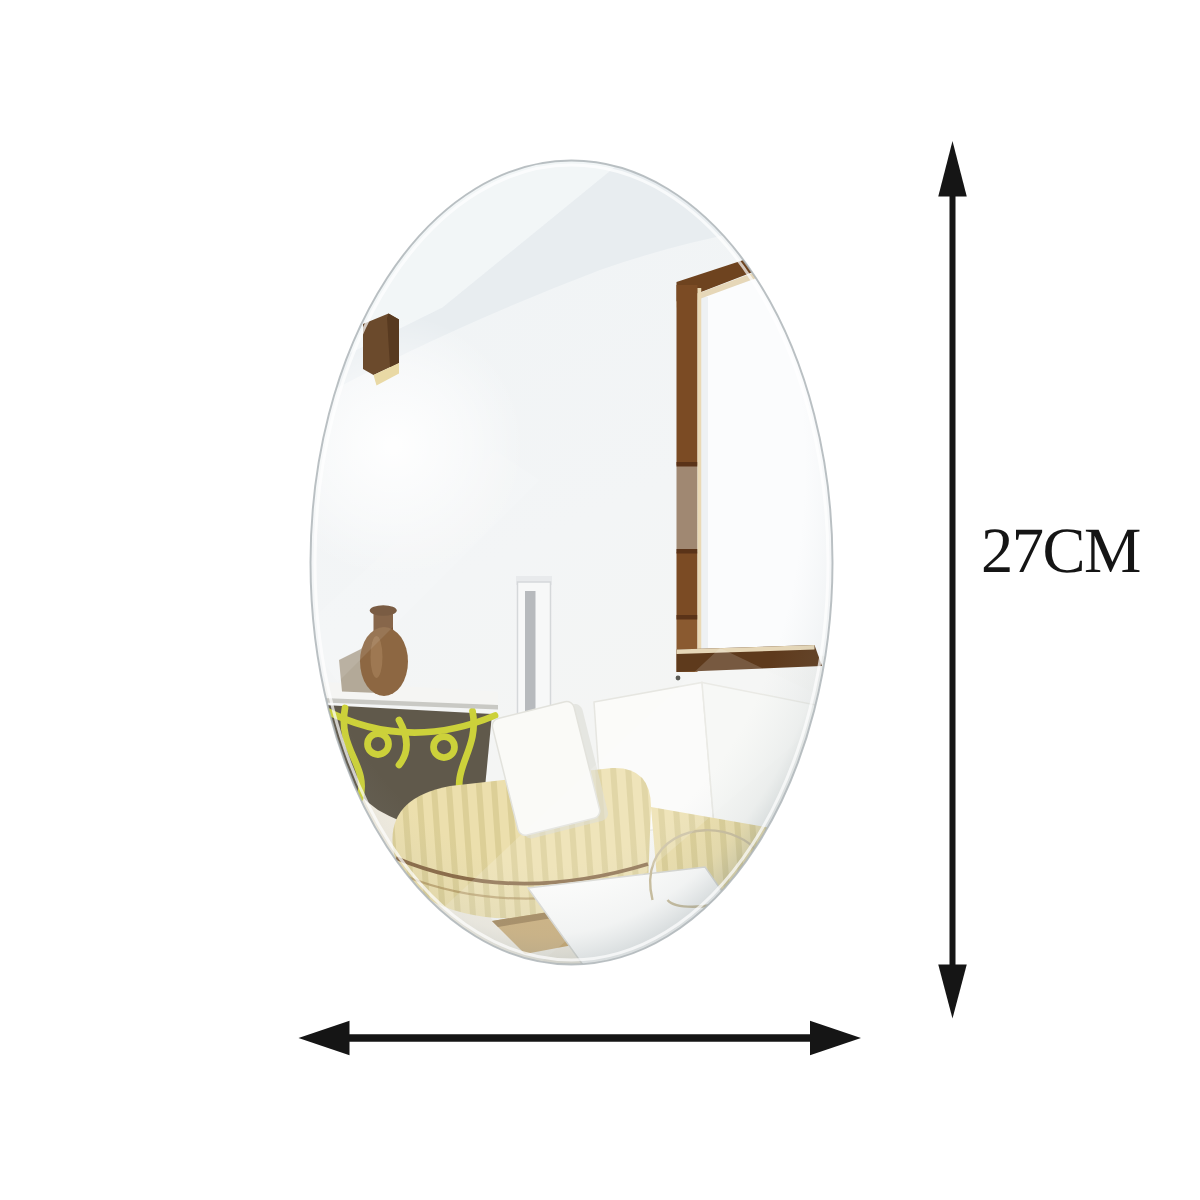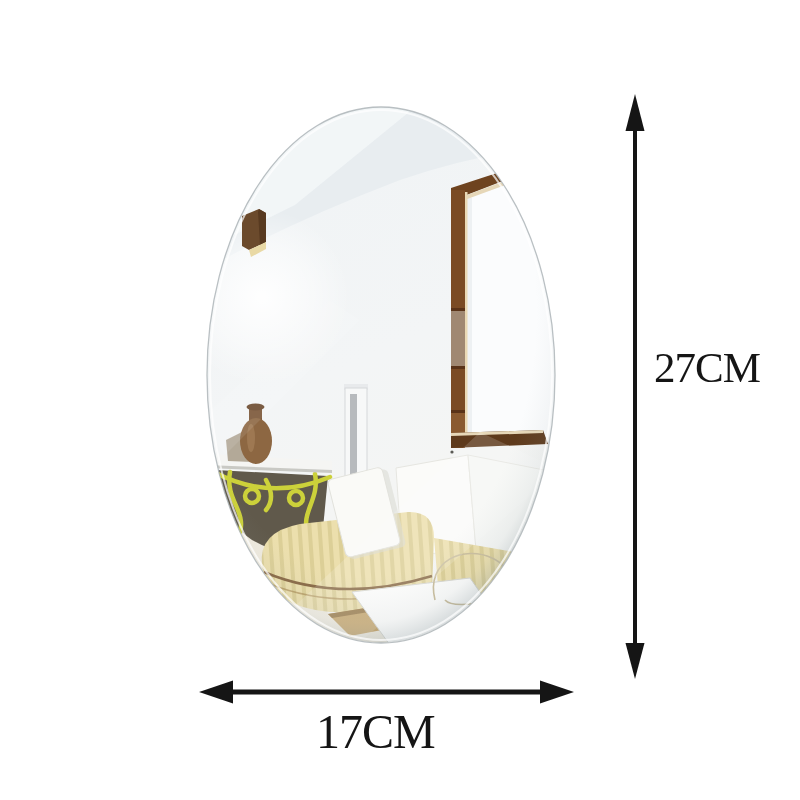--- a/index.html
+++ b/index.html
@@ -186,15 +186,14 @@
     </g>
 
     <g>
       <line x1="227" y1="692" x2="546" y2="692" stroke-width="5" stroke="#151515"></line>
       <polygon points="199,692 233,680.5 233,703.5" fill="#151515"></polygon>
       <polygon points="574,692 540,680.5 540,703.5" fill="#151515"></polygon>
     </g>
   </svg>
 
   <div class="dim-label height">27CM</div>
-  <div class="dim-label width">17CM</div>
 
 </div>
 
 </body></html>

